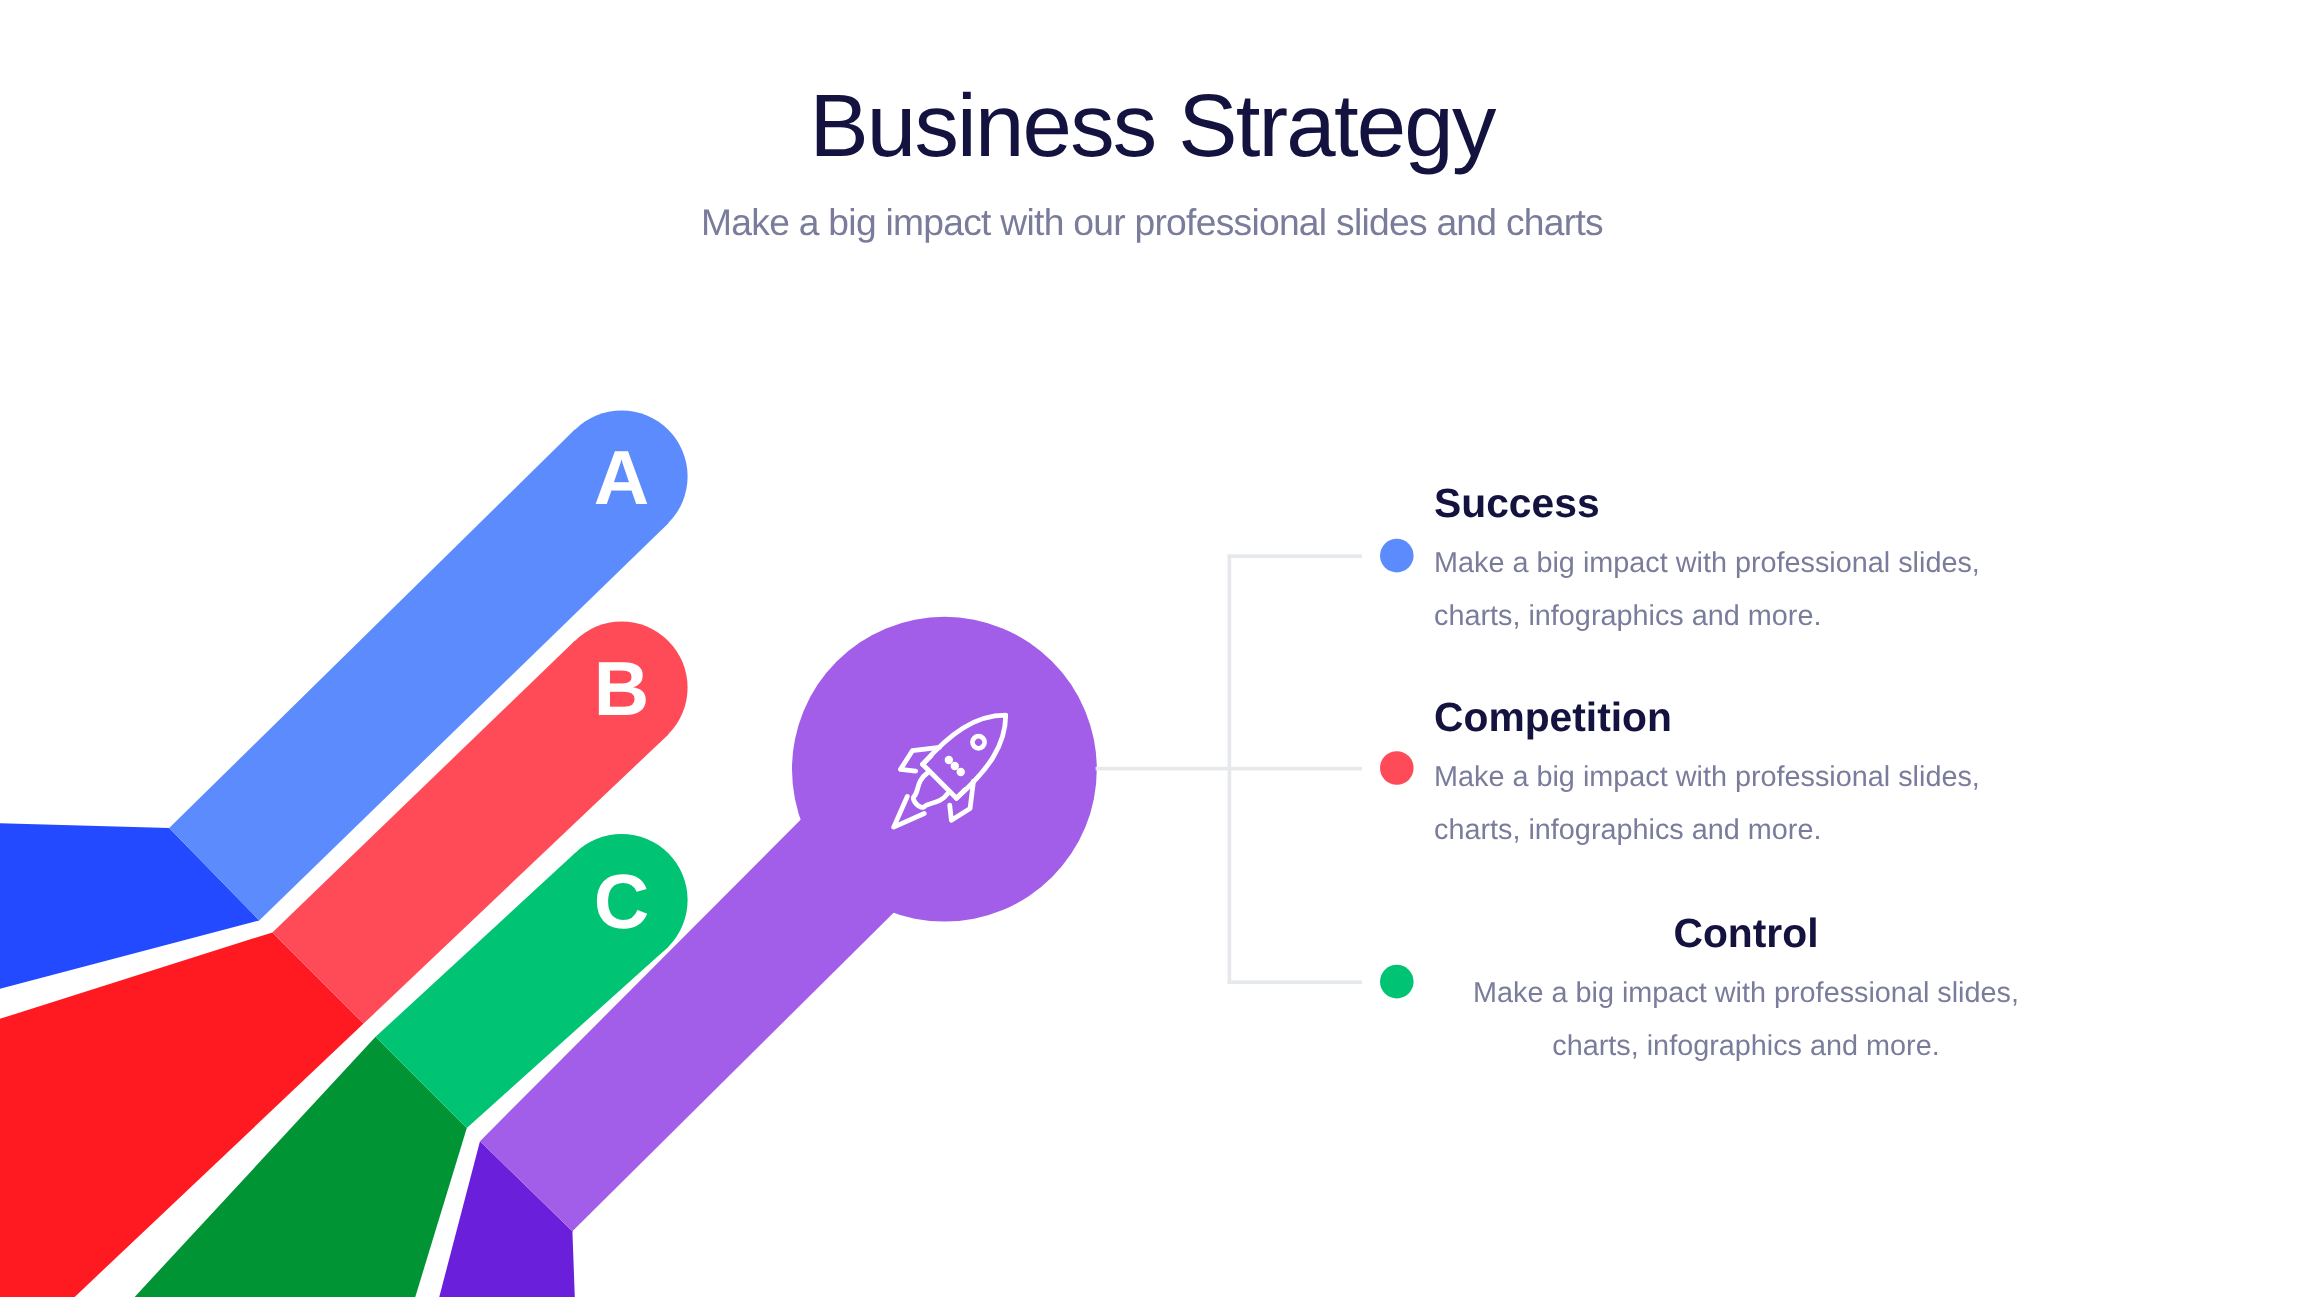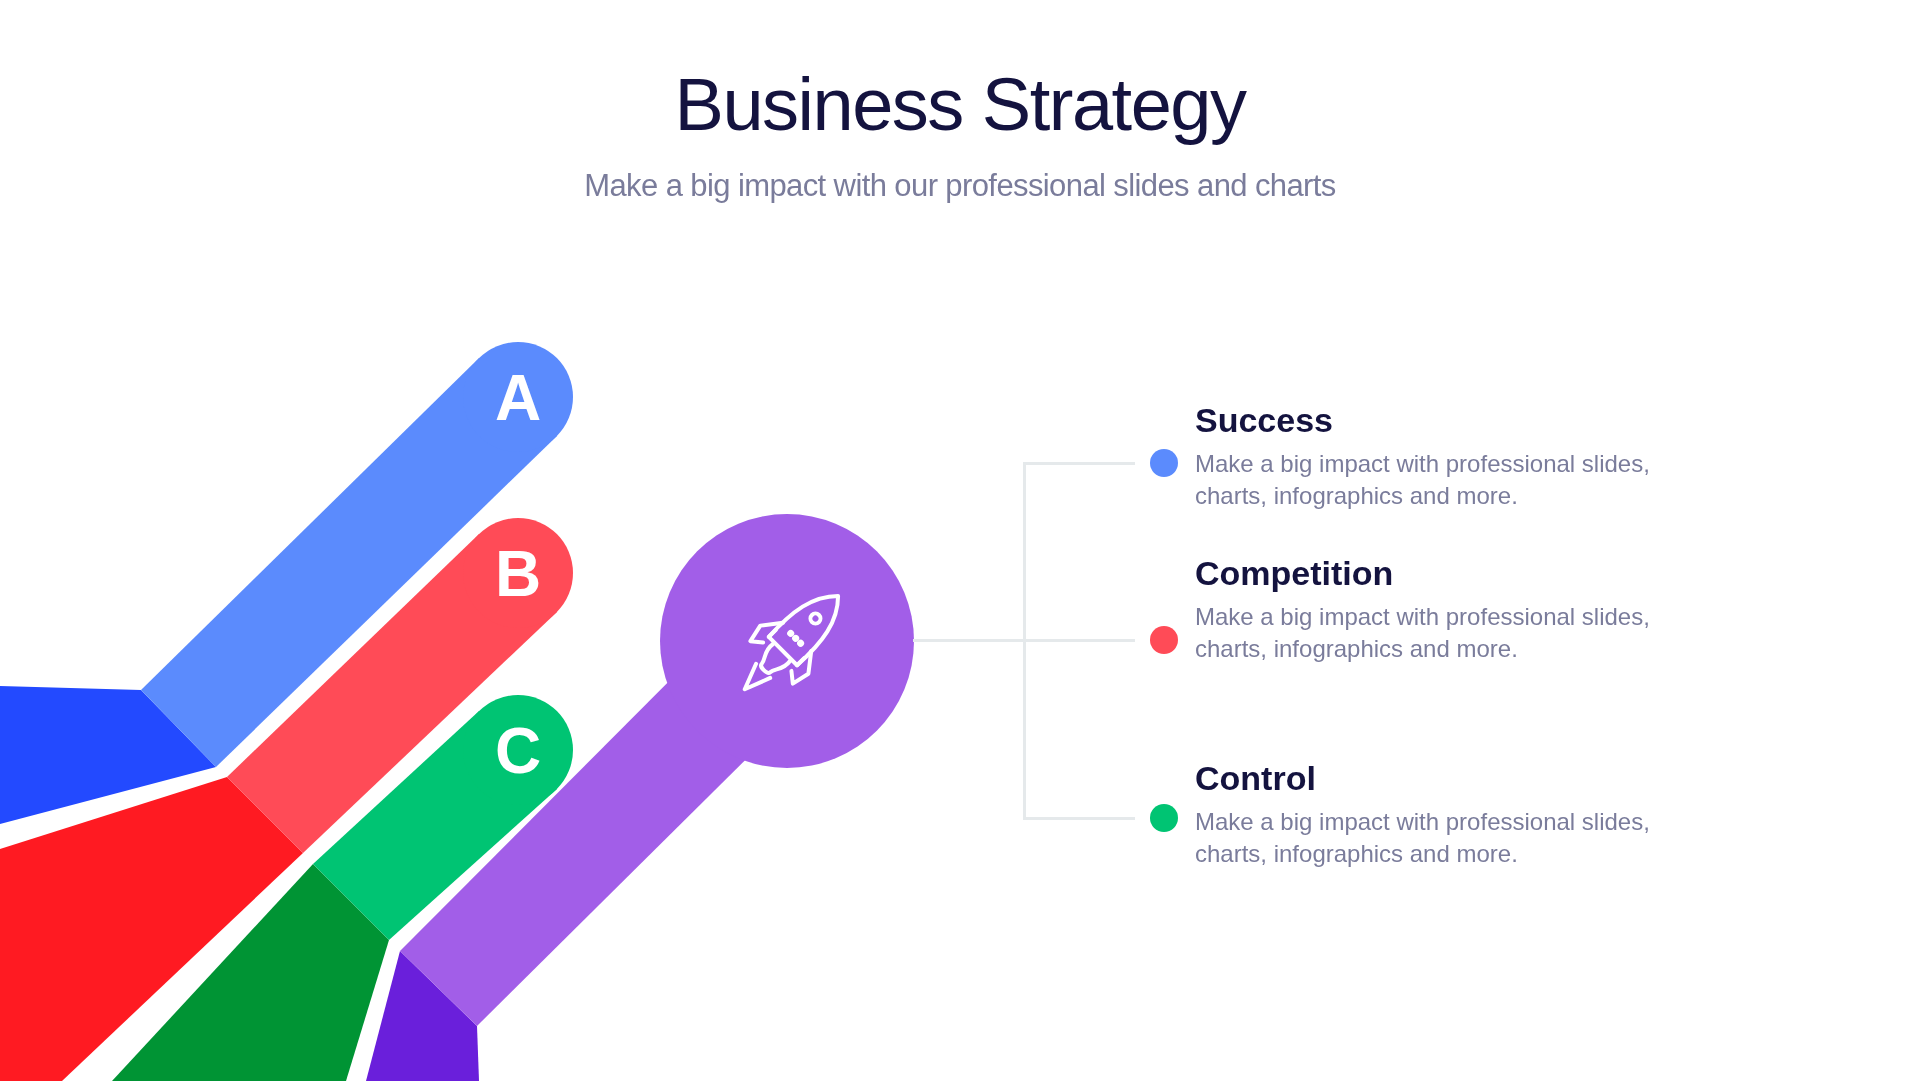--- a/index.html
+++ b/index.html
@@ -5,21 +5,21 @@
   html, body { margin:0; padding:0; background:#ffffff; }
   body { width:1920px; height:1081px; position:relative; overflow:hidden; font-family:"Liberation Sans", "DejaVu Sans", sans-serif; }
   .title { position:absolute; left:0; top:62px; width:1920px; text-align:center; font-size:74px; font-weight:normal; color:#14133f; letter-spacing:-1.5px; margin:0; }
   .subtitle { position:absolute; left:0; top:168px; width:1920px; text-align:center; font-size:31px; color:#7a7c9b; letter-spacing:-0.6px; margin:0; }
   svg.illus { position:absolute; left:0; top:0; }
   .letter { font-family:"Liberation Sans", sans-serif; font-weight:bold; font-size:64px; fill:#ffffff; }
   .connector { position:absolute; background:#e5e9eb; }
   .dot { position:absolute; width:28px; height:28px; border-radius:50%; }
   .item { position:absolute; left:1195px; width:520px; }
   .item-title { font-size:34px; font-weight:bold; color:#14133f; line-height:40px; margin:0; }
-  .item-desc { font-size:24px; color:#7a7c9b; line-height:32px; margin:8px 0 0 0; }
+  .item-desc { font-size:24px; color:#7a7c9b; line-height:44px; margin:8px 0 0 0; }
 </style>
 </head>
 <body>
 
 <h1 class="title">Business Strategy</h1>
 <p class="subtitle">Make a big impact with our professional slides and charts</p>
 
 <svg class="illus" width="1920" height="1081" viewBox="0 0 1920 1081">
 
   <polygon points="0,686 141,690 216,767 0,824" fill="#234aff"></polygon>
@@ -70,20 +70,20 @@
 <div class="connector" style="left:1023px; top:817px; width:112px; height:3px;"></div>
 
 <div class="dot" style="left:1150px; top:449px; background:#5b8bfd;"></div>
 <div class="dot" style="left:1150px; top:626px; background:#ff4b57;"></div>
 <div class="dot" style="left:1150px; top:804px; background:#00c473;"></div>
 
 <div class="item" style="top:400px;">
   <h3 class="item-title">Success</h3>
   <p class="item-desc">Make a big impact with professional slides, charts, infographics and more.</p>
 </div>
-<div class="item" style="top:553px;">
+<div class="item" style="top:578px;">
   <h3 class="item-title">Competition</h3>
   <p class="item-desc">Make a big impact with professional slides, charts, infographics and more.</p>
 </div>
-<div class="item" style="top:758px;">
+<div class="item" style="top:758px;text-align:center;">
   <h3 class="item-title">Control</h3>
   <p class="item-desc">Make a big impact with professional slides, charts, infographics and more.</p>
 </div>
 
 </body></html>

